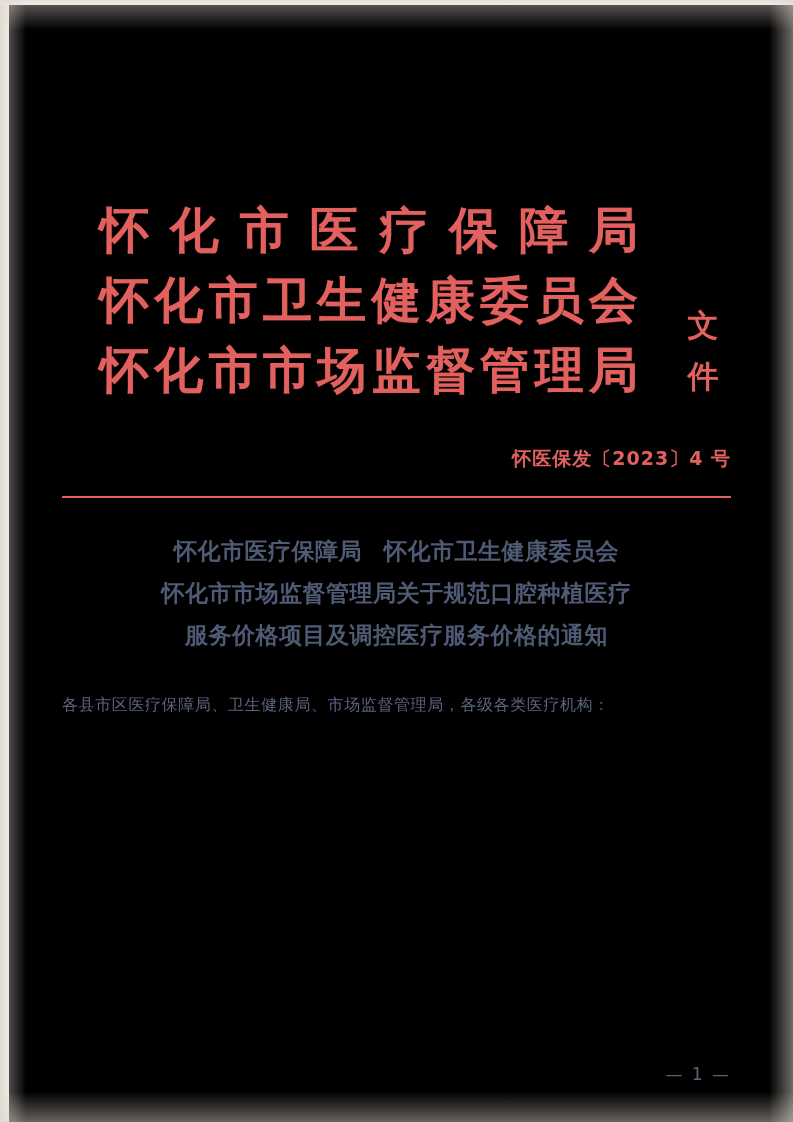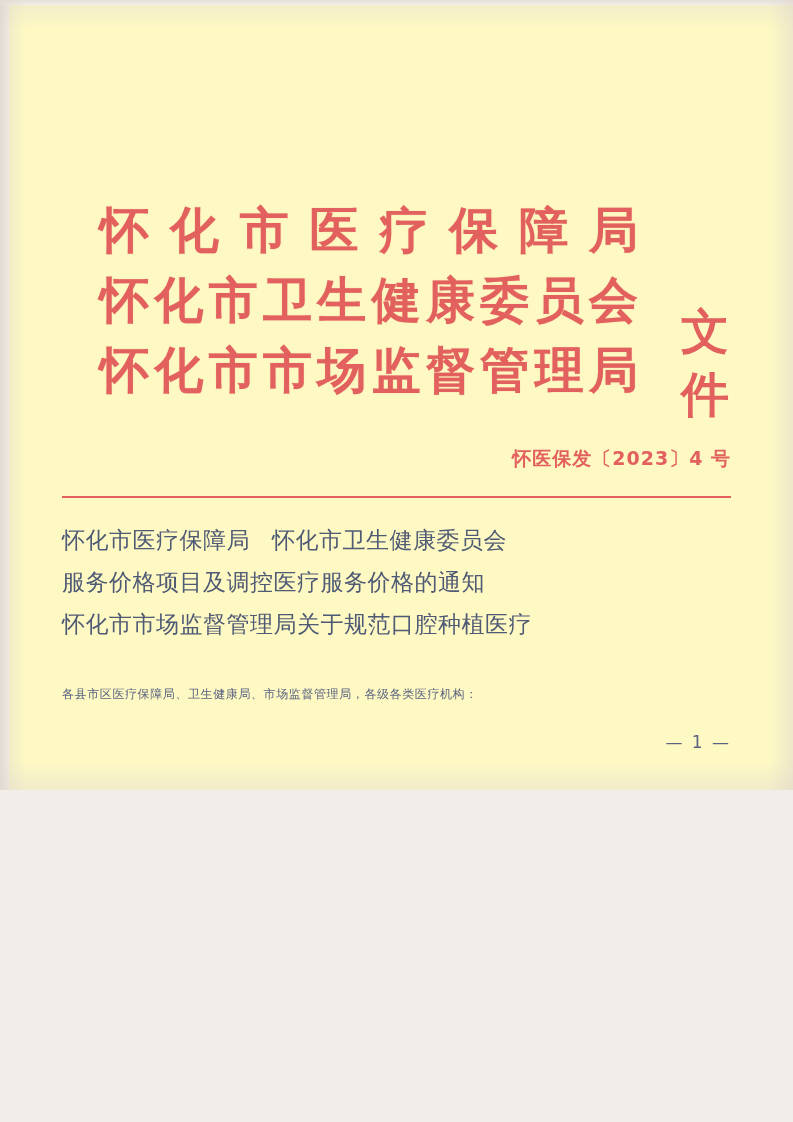--- a/index.html
+++ b/index.html
@@ -6,23 +6,23 @@
     margin: 0;
     padding: 0;
     background: #f1eeea;
   }
   body {
     font-family: "DejaVu Sans", "Liberation Sans", sans-serif;
   }
   .page {
     position: relative;
     width: 793px;
-    height: 790px;
+    height: 1122px;
     margin: 0 auto;
-    background: #fef9c3;
+    background: #000000;
     overflow: hidden;
     box-sizing: border-box;
   }
   
   .paper-texture {
     position: absolute;
     inset: 0;
     background:
       linear-gradient(90deg, rgba(222,214,206,0.55) 0px, rgba(255,255,255,0) 26px),
       linear-gradient(270deg, rgba(222,214,206,0.5) 0px, rgba(255,255,255,0) 24px),
@@ -76,22 +76,22 @@
     white-space: nowrap;
     display: block;
     text-shadow: 0 0 1px rgba(226,97,94,0.5);
   }
   .masthead-wenjian {
     position: absolute;
     right: 4px;
     top: 104px;
     color: #e2615e;
     font-weight: 700;
-    font-size: 48px;
-    line-height: 63px;
+    font-size: 31px;
+    line-height: 51px;
     letter-spacing: 2px;
     writing-mode: horizontal-tb;
     width: 46px;
     text-align: center;
   }
 
   
   .doc-number {
     margin-top: 34px;
     text-align: right;
@@ -104,35 +104,36 @@
   
   .red-rule {
     margin-top: 24px;
     height: 2px;
     background: #e2615e;
     width: 100%;
   }
 
   
   .doc-title {
-    margin-top: 21px;
+    margin-top: 32px;
+    text-align: center;
     color: #4f5a74;
-    font-weight: 400;
+    font-weight: 700;
     font-size: 23px;
     line-height: 42px;
     letter-spacing: 0.5px;
   }
   .doc-title .tline { display: block; }
   .doc-title .gap { display: inline-block; width: 22px; }
 
   
   .body-text {
     margin-top: 30px;
     color: #5a6380;
-    font-size: 12px;
+    font-size: 16px;
     line-height: 38px;
     letter-spacing: 0.6px;
     text-align: justify;
   }
   .body-text p {
     margin: 0;
   }
   .body-text p.indent {
     text-indent: 2em;
   }
@@ -167,22 +168,22 @@
     </div>
 
     <div class="doc-number">怀医保发〔2023〕4 号</div>
 
     <div class="red-rule"></div>
 
     <div class="doc-title">
       <span class="tline">
         <span>怀化市医疗保障局</span><span class="gap"></span><span>怀化市卫生健康委员会</span>
       </span>
+      <span class="tline">怀化市市场监督管理局关于规范口腔种植医疗</span>
       <span class="tline">服务价格项目及调控医疗服务价格的通知</span>
-      <span class="tline">怀化市市场监督管理局关于规范口腔种植医疗</span>
     </div>
 
     <div class="body-text">
       <p>各县市区医疗保障局、卫生健康局、市场监督管理局，各级各类医疗机构：</p>
     </div>
 
   </div>
 
   <div class="page-number">— 1 —</div>
 </div>

